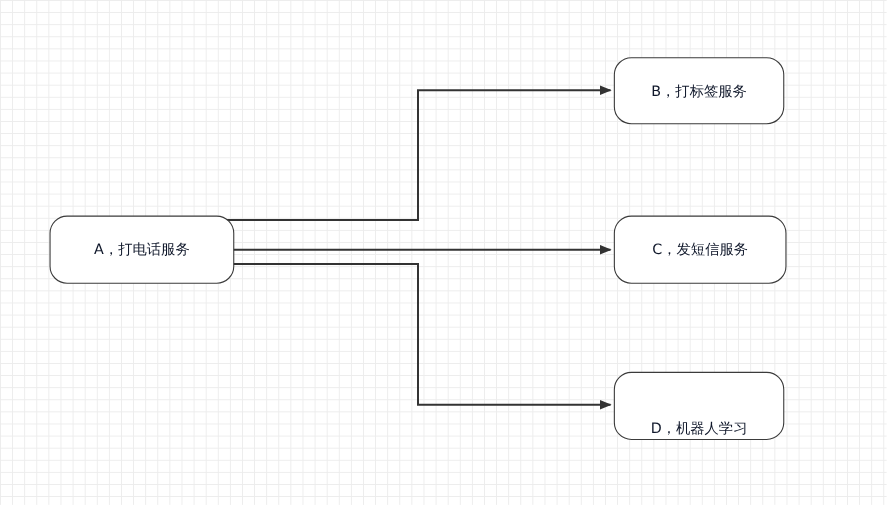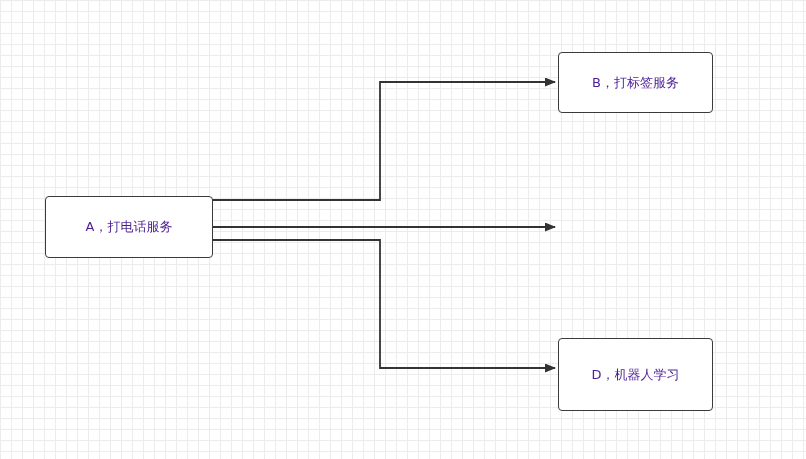--- a/index.html
+++ b/index.html
@@ -24,32 +24,32 @@
     top: 0;
     width: 806px;
     height: 459px;
     pointer-events: none;
   }
   .node {
     position: absolute;
     box-sizing: border-box;
     background: #ffffff;
     border: 1px solid #3b3b3b;
-    border-radius: 4px;
+    border-radius: 16px;
     display: flex;
     align-items: center;
     justify-content: center;
     font-size: 13px;
-    color: #4c1d95;
+    color: #0f172a;
     cursor: pointer;
   }
   .node-a { left: 45px;  top: 196px; width: 168px; height: 62px; }
   .node-b { left: 558px; top: 52px;  width: 155px; height: 61px; }
   .node-c { left: 558px; top: 196px; width: 157px; height: 62px; }
-  .node-d { left: 558px; top: 338px; width: 155px; height: 73px; }
+  .node-d { left: 558px; top: 338px; width: 155px; height: 62px; align-items: flex-end; }
   .node-label {
     pointer-events: none;
     white-space: nowrap;
   }
 </style>
 </head>
 <body>
 
 <div class="canvas">
 
@@ -65,18 +65,21 @@
   </svg>
 
   <div class="node node-a">
     <span class="node-label">A，打电话服务</span>
   </div>
 
   <div class="node node-b">
     <span class="node-label">B，打标签服务</span>
   </div>
 
+  <div class="node node-c">
+    <span class="node-label">C，发短信服务</span>
+  </div>
 
   <div class="node node-d">
     <span class="node-label">D，机器人学习</span>
   </div>
 
 </div>
 
 </body></html>

